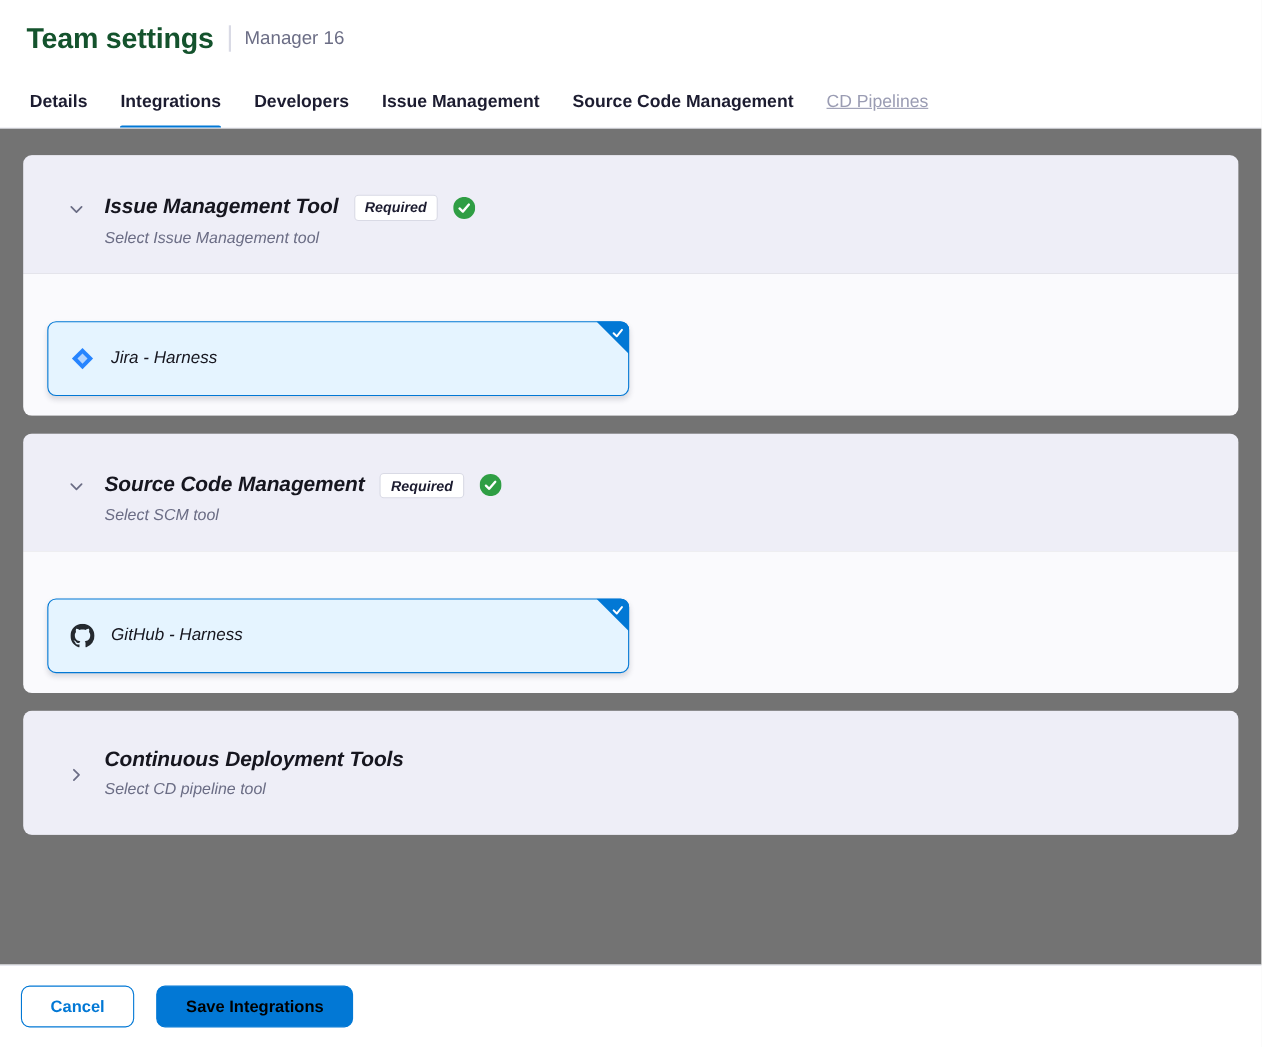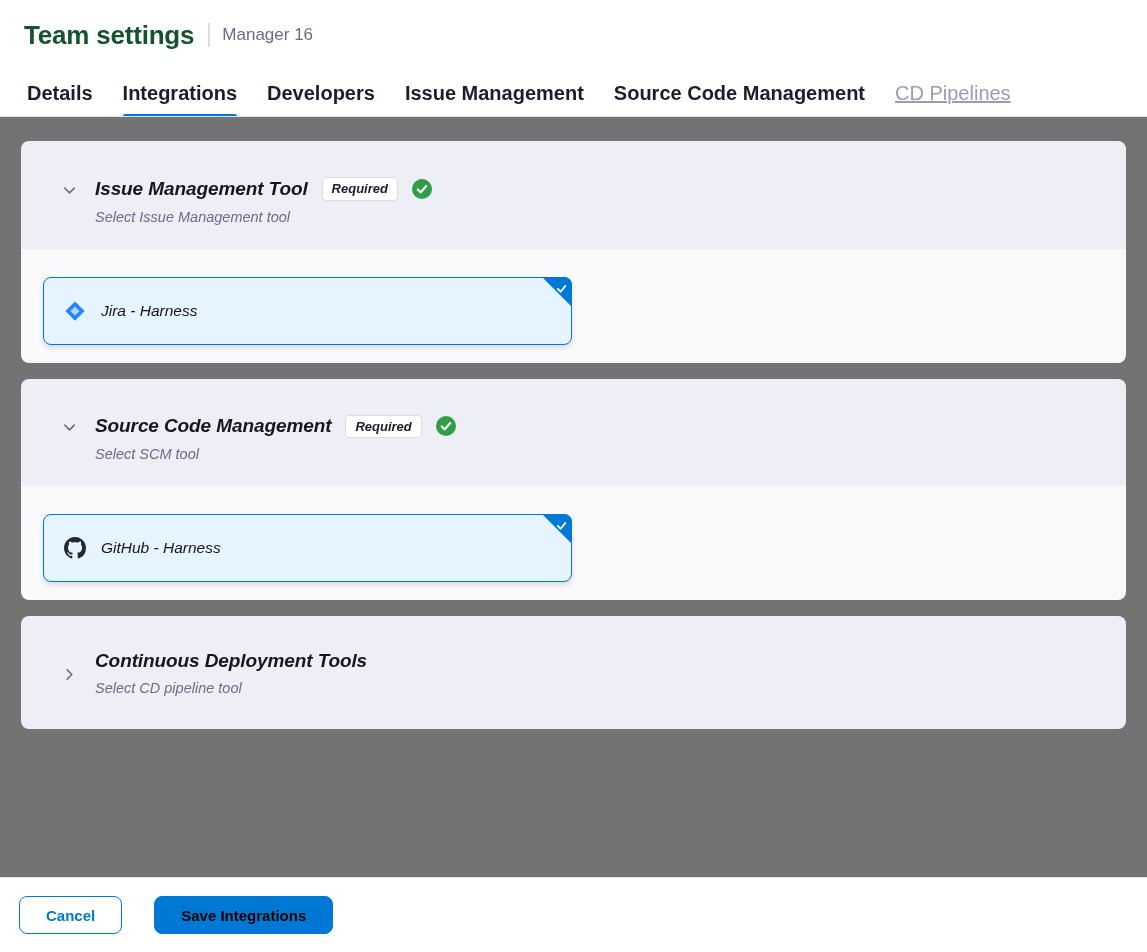--- a/index.html
+++ b/index.html
@@ -51,21 +51,21 @@
     gap: 30px;
     padding: 0 27px;
     height: 47px;
     border-bottom: 1px solid #e0e1ea;
     background: #ffffff;
     flex: 0 0 auto;
   }
   .tab {
     display: flex;
     align-items: center;
-    font-size: 20px;
+    font-size: 16px;
     font-weight: 600;
     color: #1c1c30;
     cursor: pointer;
     position: relative;
     white-space: nowrap;
   }
   .tab.active::after {
     content: "";
     position: absolute;
     left: 0; right: 0; bottom: 0;
@@ -143,20 +143,21 @@
     height: 68px;
     background: #e5f4ff;
     border: 1px solid #0278d5;
     border-radius: 8px;
     display: flex;
     align-items: center;
     gap: 15px;
     padding: 0 14px 0 20px;
     cursor: pointer;
     box-shadow: 0 3px 5px rgba(40, 41, 61, 0.15);
+    margin-top: 15px;
   }
   .tool-card .tool-icon { display: inline-flex; flex: 0 0 auto; }
   .tool-label { font-size: 15.5px; font-weight: 500; color: #16161f; }
   .corner-flag {
     position: absolute;
     top: -1px;
     right: -1px;
     width: 0;
     height: 0;
     border-top: 30px solid #0278d5;
@@ -172,21 +173,21 @@
   }
 
   
   .footer {
     flex: 0 0 auto;
     height: 75px;
     border-top: 1px solid #e2e3ec;
     background: #ffffff;
     display: flex;
     align-items: center;
-    gap: 32px;
+    gap: 20px;
     padding: 0 19px;
   }
   .btn {
     height: 38px;
     border-radius: 8px;
     font-family: inherit;
     font-size: 15px;
     font-weight: 700;
     padding: 0 26px;
     cursor: pointer;

